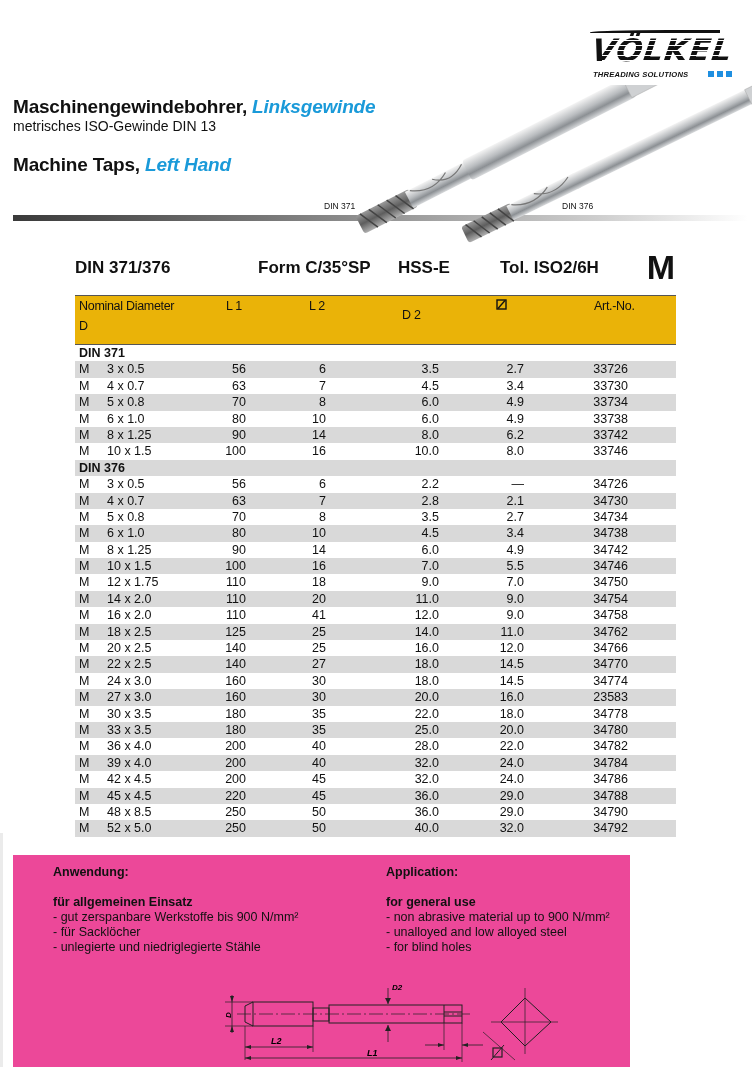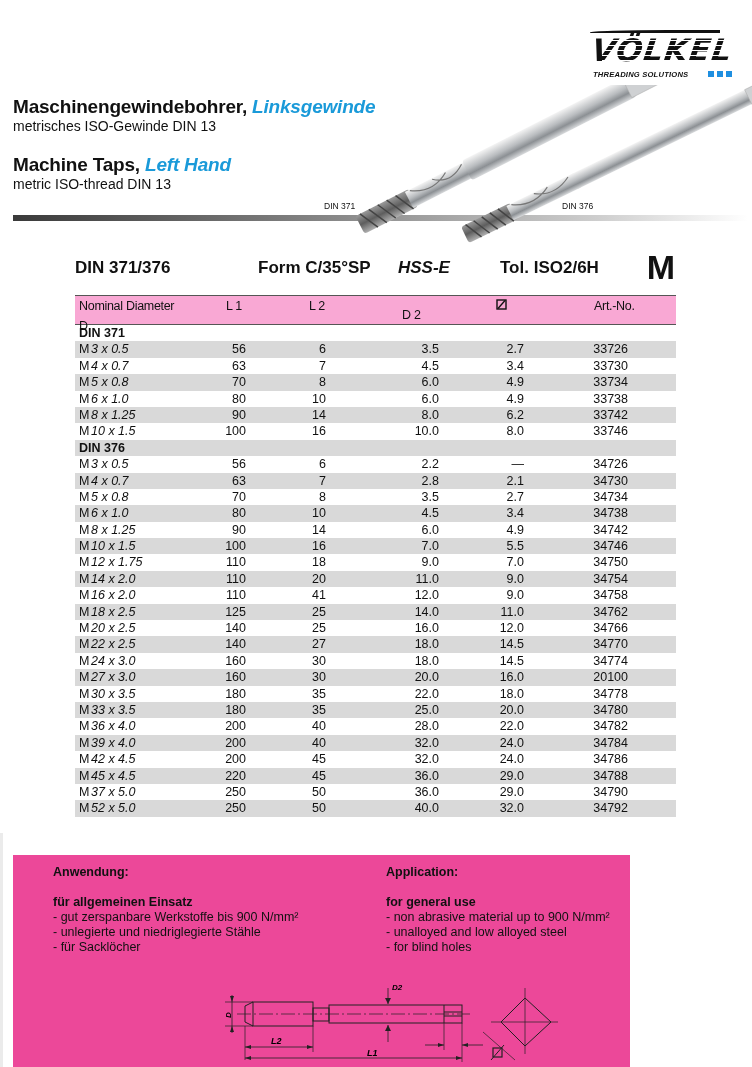--- a/index.html
+++ b/index.html
@@ -32,28 +32,28 @@
   .tap { position: absolute; }
   .tap-label { position: absolute; font-size: 8.5px; color: #111; }
 
   
   .spec-line { position: absolute; top: 256px; left: 75px; width: 600px; height: 26px; }
   .spec-item { position: absolute; top: 2px; font-size: 17px; font-weight: bold; color: #111; }
   .spec-m { position: absolute; right: 0; top: -8px; font-size: 34px; font-weight: bold; }
 
   
   .table { position: absolute; left: 75px; top: 295px; width: 601px; font-size: 12.5px; }
-  .thead { background: #f9a8d4; border-top: 1.5px solid #555; border-bottom: 1.5px solid #555; height: 30px; position: relative; }
+  .thead { background: #eab308; border-top: 1.5px solid #555; border-bottom: 1.5px solid #555; height: 50px; position: relative; }
   .th { position: absolute; font-size: 12.5px; color: #111; letter-spacing: -0.3px; }
   .row { position: relative; height: 16.4px; line-height: 16.4px; }
   .row.alt { background: #d9d9d9; }
   .row.section { font-weight: bold; }
   .cell { position: absolute; top: 0; white-space: nowrap; }
   .c-m { left: 4px; }
-  .c-size { left: 16px; font-style: italic; }
+  .c-size { left: 32px; }
   .c-l1 { right: 430px; text-align: right; }
   .c-l2 { right: 350px; text-align: right; }
   .c-d2 { right: 237px; text-align: right; }
   .c-sq { right: 152px; text-align: right; }
   .c-art { right: 48px; text-align: right; margin-left: 14px; }
 
   
   .app-panel { position: absolute; left: 13px; top: 855px; width: 617px; height: 234px; background: #ec4899; }
   .app-left-edge { position: absolute; left: 0; top: 833px; width: 3px; height: 234px; background: #ebebeb; }
   .app-col { position: absolute; top: 10px; font-size: 12.5px; color: #111; line-height: 15px; }
@@ -82,21 +82,20 @@
     <span>Maschinengewindebohrer,</span>
     <span class="accent">Linksgewinde</span>
   </div>
   <div class="title-sub">metrisches ISO-Gewinde DIN 13</div>
 </div>
 <div class="title-block title-en">
   <div class="title-main">
     <span>Machine Taps,</span>
     <span class="accent">Left Hand</span>
   </div>
-  <div class="title-sub">metric ISO-thread DIN 13</div>
 </div>
 
 <div class="gradient-rule"></div>
 
 <svg class="tap" style="left:340px; top:85px;" width="415" height="160">
   <defs>
     <linearGradient id="shank" x1="0" y1="0" x2="0" y2="1">
       <stop offset="0" stop-color="#f4f4f4"></stop>
       <stop offset="0.45" stop-color="#b9bcbf"></stop>
       <stop offset="0.7" stop-color="#8c9094"></stop>
@@ -124,21 +123,21 @@
     <path d="M5,-9 L14,9 M14,-9 L23,9 M23,-9 L32,9 M32,-9 L41,9 M41,-9 L50,9" stroke="#444" stroke-width="1.5"></path>
     <path d="M55,-7 Q75,5 95,-7 M80,-7 Q98,5 118,-7" stroke="#777" stroke-width="1.2" fill="none"></path>
   </g>
 </svg>
 <div class="tap-label" style="left:324px; top:201px;">DIN 371</div>
 <div class="tap-label" style="left:562px; top:201px;">DIN 376</div>
 
 <div class="spec-line">
   <div class="spec-item" style="left:0;">DIN 371/376</div>
   <div class="spec-item" style="left:145px;margin-left:38px;">Form C/35°SP</div>
-  <div class="spec-item" style="left:323px;font-style:italic;">HSS-E</div>
+  <div class="spec-item" style="left:323px;">HSS-E</div>
   <div class="spec-item" style="left:425px;">Tol. ISO2/6H</div>
   <div class="spec-m">M</div>
 </div>
 
 <div class="table">
   <div class="thead">
     <div class="th" style="left:4px; top:3px;">Nominal Diameter</div>
     <div class="th" style="left:4px; top:23px;">D</div>
     <div class="th" style="left:151px; top:3px;">L 1</div>
     <div class="th" style="left:234px; top:3px;">L 2</div>
@@ -329,21 +328,21 @@
         <div class="cell c-sq">14.5</div>
         <div class="cell c-art">34774</div>
       </div>
       <div class="row alt">
         <div class="cell c-m">M</div>
         <div class="cell c-size">27 x 3.0</div>
         <div class="cell c-l1">160</div>
         <div class="cell c-l2">30</div>
         <div class="cell c-d2">20.0</div>
         <div class="cell c-sq">16.0</div>
-        <div class="cell c-art">20100</div>
+        <div class="cell c-art">23583</div>
       </div>
       <div class="row">
         <div class="cell c-m">M</div>
         <div class="cell c-size">30 x 3.5</div>
         <div class="cell c-l1">180</div>
         <div class="cell c-l2">35</div>
         <div class="cell c-d2">22.0</div>
         <div class="cell c-sq">18.0</div>
         <div class="cell c-art">34778</div>
       </div>
@@ -387,21 +386,21 @@
         <div class="cell c-m">M</div>
         <div class="cell c-size">45 x 4.5</div>
         <div class="cell c-l1">220</div>
         <div class="cell c-l2">45</div>
         <div class="cell c-d2">36.0</div>
         <div class="cell c-sq">29.0</div>
         <div class="cell c-art">34788</div>
       </div>
       <div class="row">
         <div class="cell c-m">M</div>
-        <div class="cell c-size">37 x 5.0</div>
+        <div class="cell c-size">48 x 8.5</div>
         <div class="cell c-l1">250</div>
         <div class="cell c-l2">50</div>
         <div class="cell c-d2">36.0</div>
         <div class="cell c-sq">29.0</div>
         <div class="cell c-art">34790</div>
       </div>
       <div class="row alt">
         <div class="cell c-m">M</div>
         <div class="cell c-size">52 x 5.0</div>
         <div class="cell c-l1">250</div>
@@ -412,22 +411,22 @@
       </div>
     </div>
 </div>
 
 <div class="app-left-edge"></div>
 <div class="app-panel">
   <div class="app-col" style="left:40px;">
     <div class="head">Anwendung:</div>
     <div class="sub">für allgemeinen Einsatz</div>
     <div>- gut zerspanbare Werkstoffe bis 900 N/mm²</div>
+    <div>- für Sacklöcher</div>
     <div>- unlegierte und niedriglegierte Stähle</div>
-    <div>- für Sacklöcher</div>
   </div>
   <div class="app-col" style="left:373px;">
     <div class="head">Application:</div>
     <div class="sub">for general use</div>
     <div>- non abrasive material up to 900 N/mm²</div>
     <div>- unalloyed and low alloyed steel</div>
     <div>- for blind holes</div>
   </div>
 </div>
 

